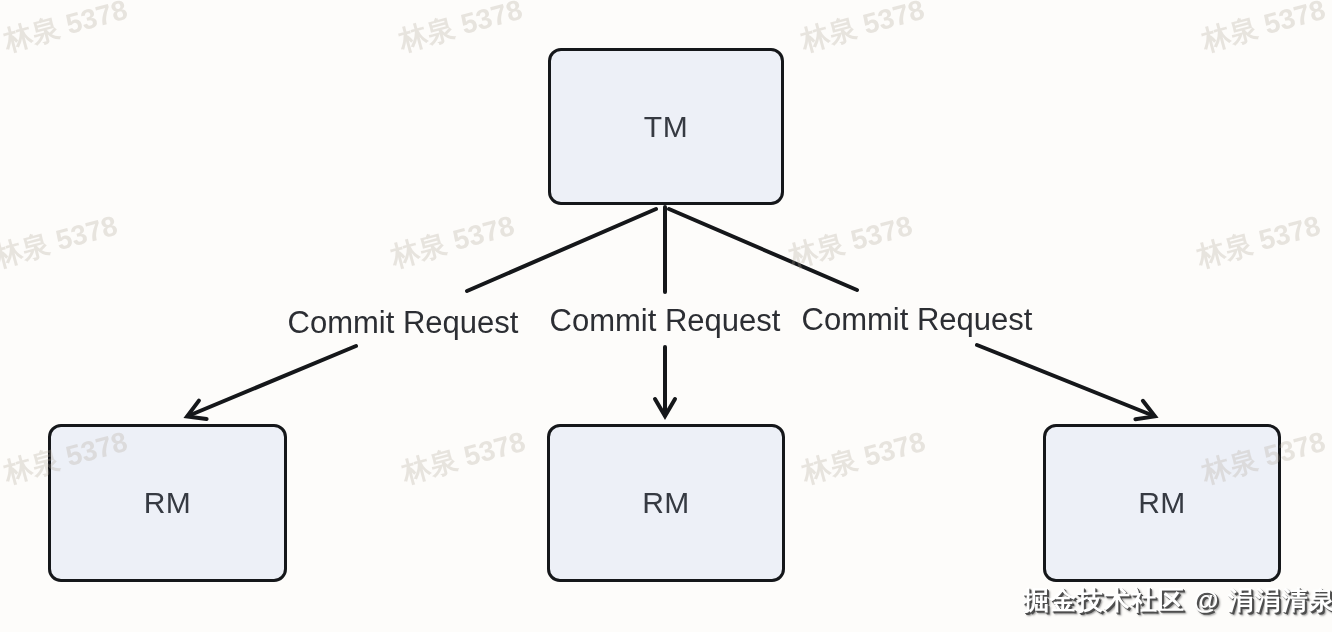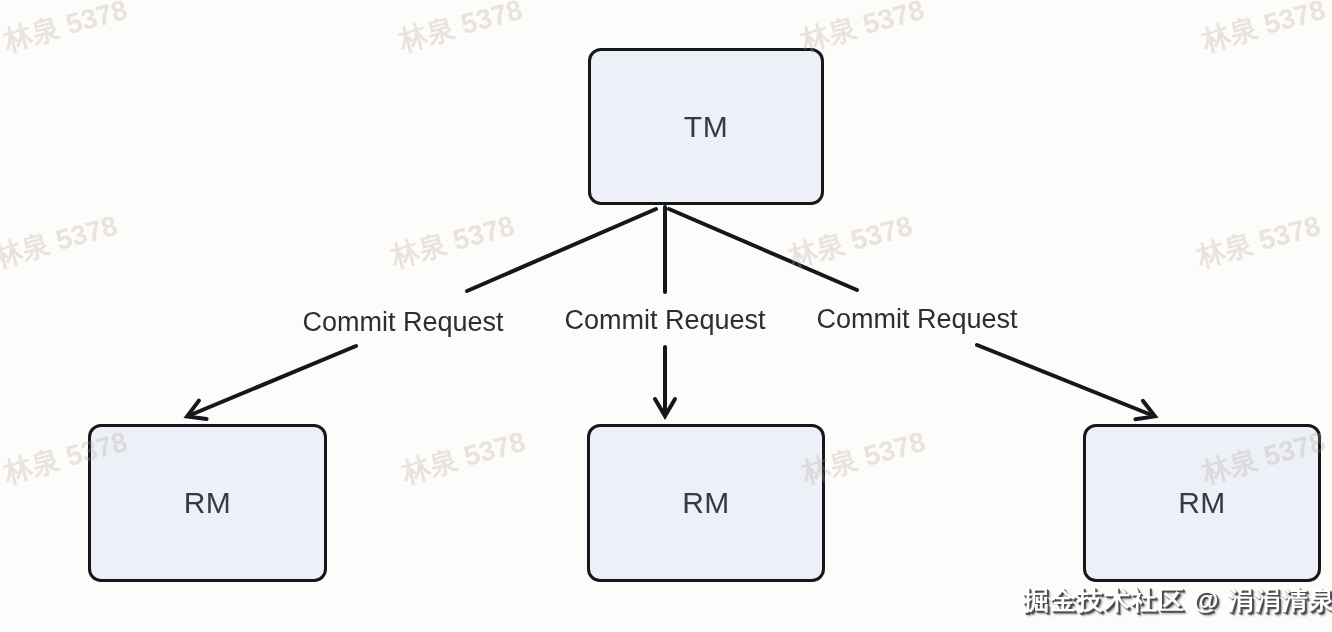--- a/index.html
+++ b/index.html
@@ -13,36 +13,35 @@
     overflow: hidden;
   }
   .node {
     position: absolute;
     box-sizing: border-box;
     border-style: solid;
     border-radius: 13px;
     display: flex;
     align-items: center;
     justify-content: center;
-    margin-left: 40px;
   }
   .node-label {
     font-size: 30px;
     letter-spacing: 0.5px;
   }
   #edge-svg {
     position: absolute;
     left: 0;
     top: 0;
   }
   .edge-label {
     position: absolute;
     transform: translate(-50%, -50%);
     white-space: nowrap;
-    font-size: 27px;
+    font-size: 31px;
     line-height: 1;
   }
   .watermark-tile {
     position: absolute;
     white-space: nowrap;
     font-size: 28px;
     font-weight: bold;
     line-height: 32px;
     height: 32px;
     transform: rotate(-15deg);

